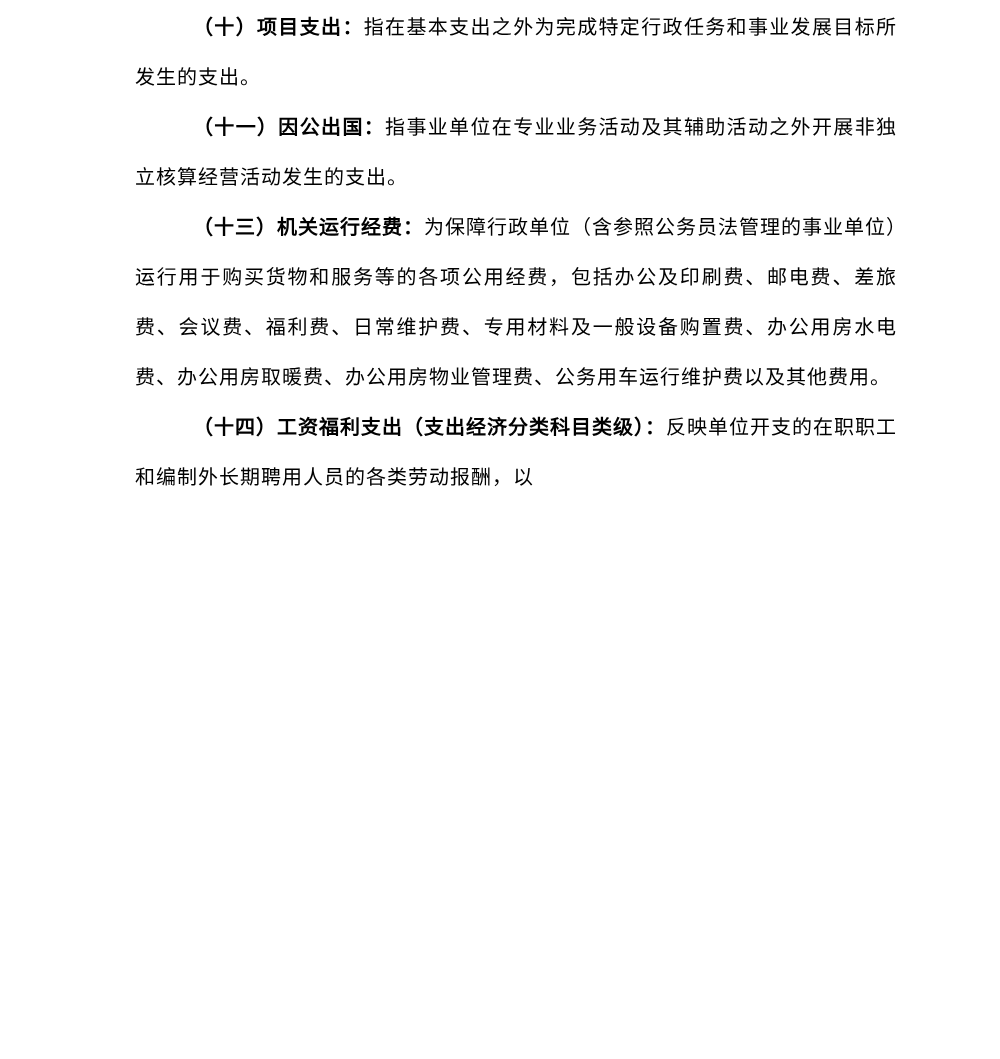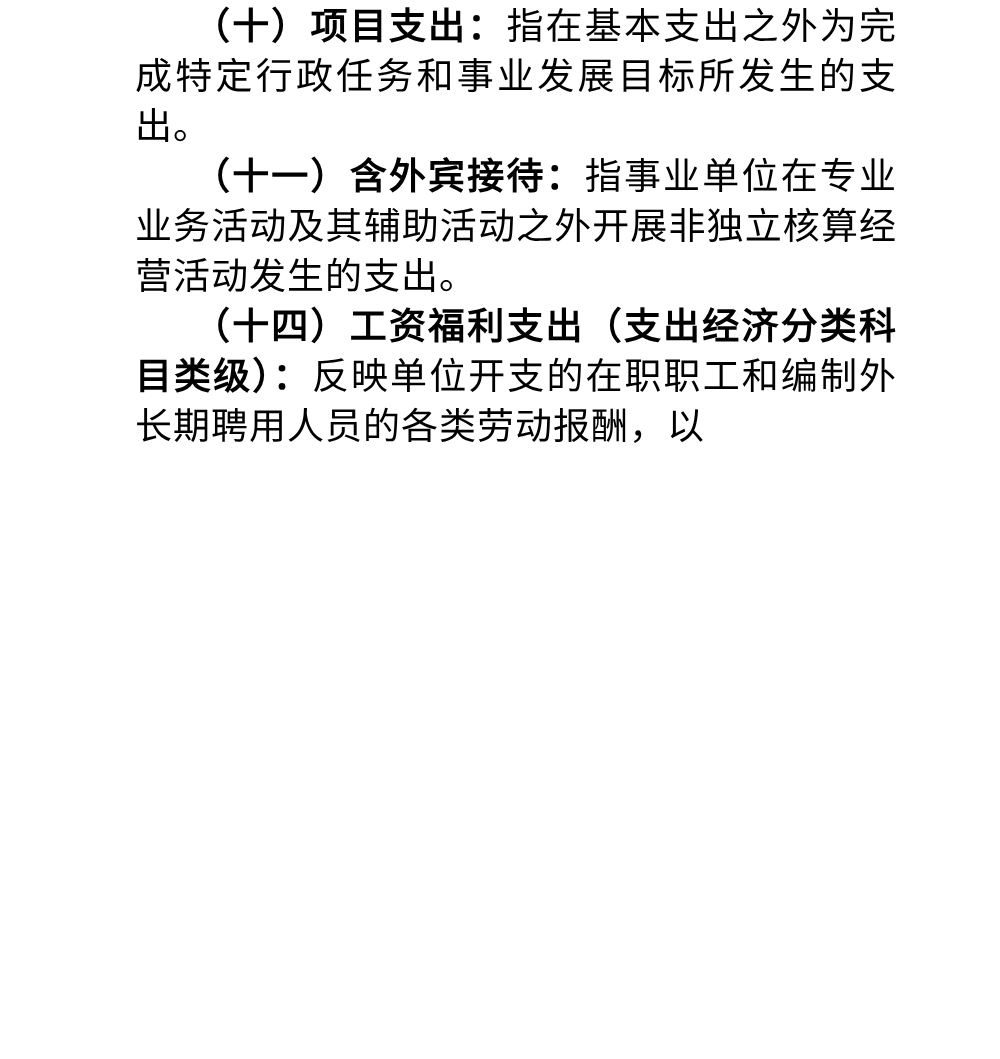--- a/index.html
+++ b/index.html
@@ -18,40 +18,41 @@
   .text-block {
     position: absolute;
     left: 135px;
     top: 2px;
     width: 762px;
   }
   .para {
     margin: 0;
     padding: 0;
     text-indent: 58px;
-    font-size: 37px;
+    font-size: 20px;
     line-height: 50px;
     letter-spacing: 1px;
     color: #000000;
     text-align: justify;
     text-justify: inter-character;
     word-break: break-all;
   }
   .para .lead {
     font-weight: bold;
   }
 </style>
 </head>
 <body>
 
 <div class="page">
   <div class="text-block">
 
     <p class="para"><span class="lead">（十）项目支出：</span><span class="body-text">指在基本支出之外为完成特定行政任务和事业发展目标所发生的支出。</span></p>
 
-    <p class="para"><span class="lead">（十一）含外宾接待：</span><span class="body-text">指事业单位在专业业务活动及其辅助活动之外开展非独立核算经营活动发生的支出。</span></p>
+    <p class="para"><span class="lead">（十一）因公出国：</span><span class="body-text">指事业单位在专业业务活动及其辅助活动之外开展非独立核算经营活动发生的支出。</span></p>
 
 
+    <p class="para"><span class="lead">（十三）机关运行经费：</span><span class="body-text">为保障行政单位（含参照公务员法管理的事业单位）运行用于购买货物和服务等的各项公用经费，包括办公及印刷费、邮电费、差旅费、会议费、福利费、日常维护费、专用材料及一般设备购置费、办公用房水电费、办公用房取暖费、办公用房物业管理费、公务用车运行维护费以及其他费用。</span></p>
 
     <p class="para"><span class="lead">（十四）工资福利支出（支出经济分类科目类级）：</span><span class="body-text">反映单位开支的在职职工和编制外长期聘用人员的各类劳动报酬，以</span></p>
 
   </div>
 </div>
 
 </body></html>

